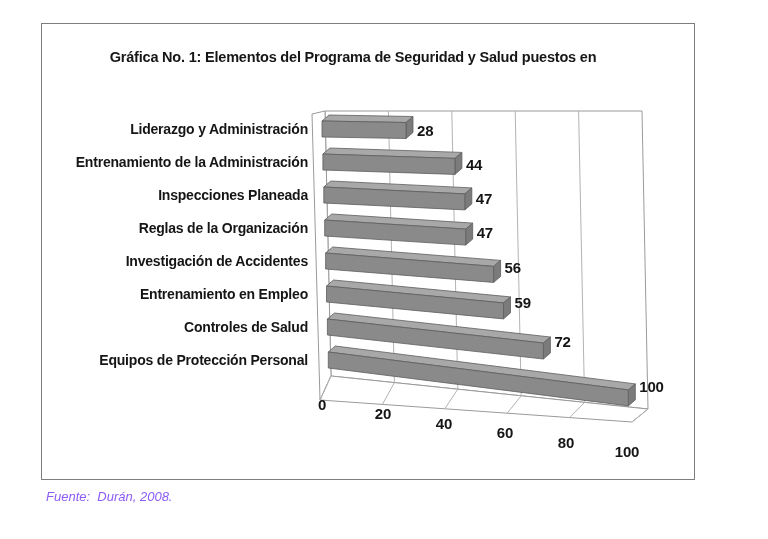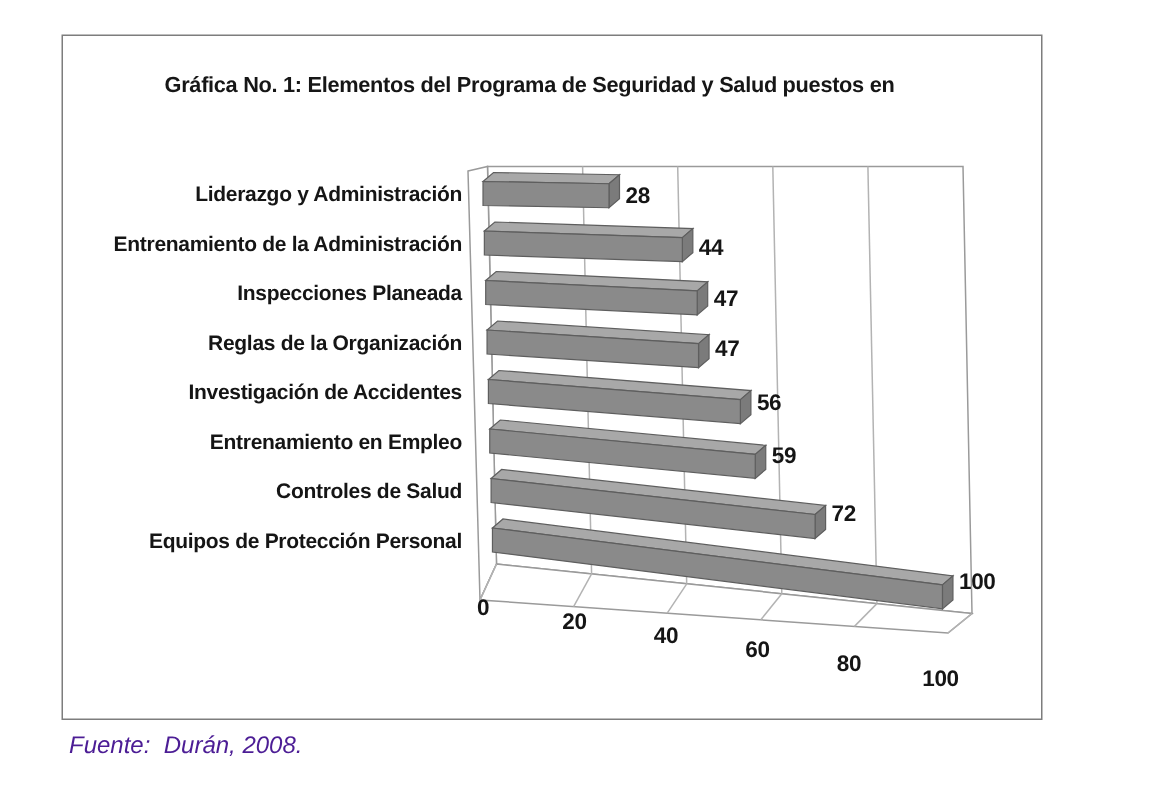--- a/index.html
+++ b/index.html
@@ -46,23 +46,23 @@
     height: 455px;
   }
   #chart-svg text {
     font-family: "Liberation Sans", sans-serif;
     letter-spacing: -0.2px;
   }
   .source-note {
     position: absolute;
     left: 46px;
     top: 489px;
-    font-size: 16px;
+    font-size: 13px;
     font-style: italic;
-    color: #4c1d95;
+    color: #8b5cf6;
     white-space: pre;
   }
 </style>
 </head>
 <body>
 
 <div class="page">
 
   <div class="figure-box">
 

